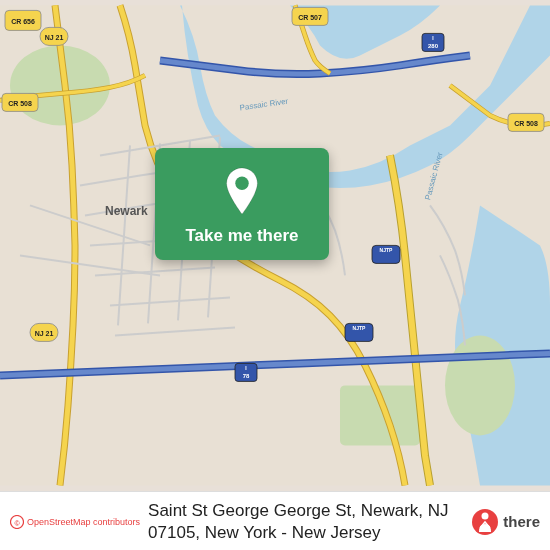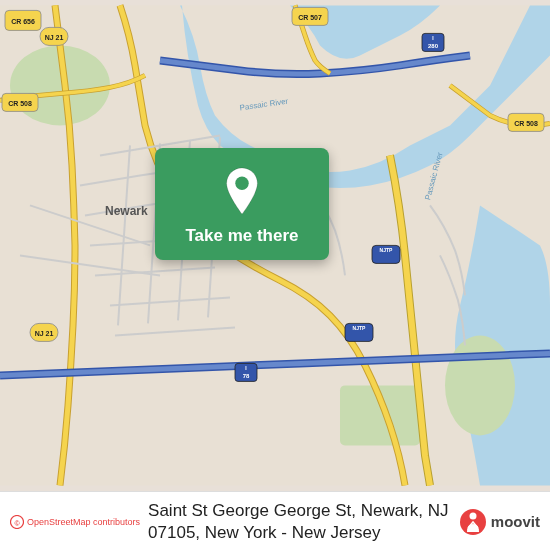--- a/index.html
+++ b/index.html
@@ -252,18 +252,18 @@
     <span id="address-text">Saint St George George St, Newark, NJ 07105, New York - New Jersey</span>
 
     <div id="moovit-logo">
 
       <svg id="moovit-icon" viewBox="0 0 28 28" xmlns="http://www.w3.org/2000/svg">
         <circle cx="14" cy="14" r="13" fill="#e84040"></circle>
         <circle cx="14" cy="8" r="3.5" fill="white"></circle>
         <path d="M8 24 Q8 16 14 16 Q20 16 20 24" fill="white"></path>
         <path d="M9 20 L14 14 L19 20" fill="none" stroke="white" stroke-width="1.5"></path>
       </svg>
-      <span>moovit</span>
+      <span>there</span>
     </div>
 
   </div>
 
 </div>
 
 </body></html>

